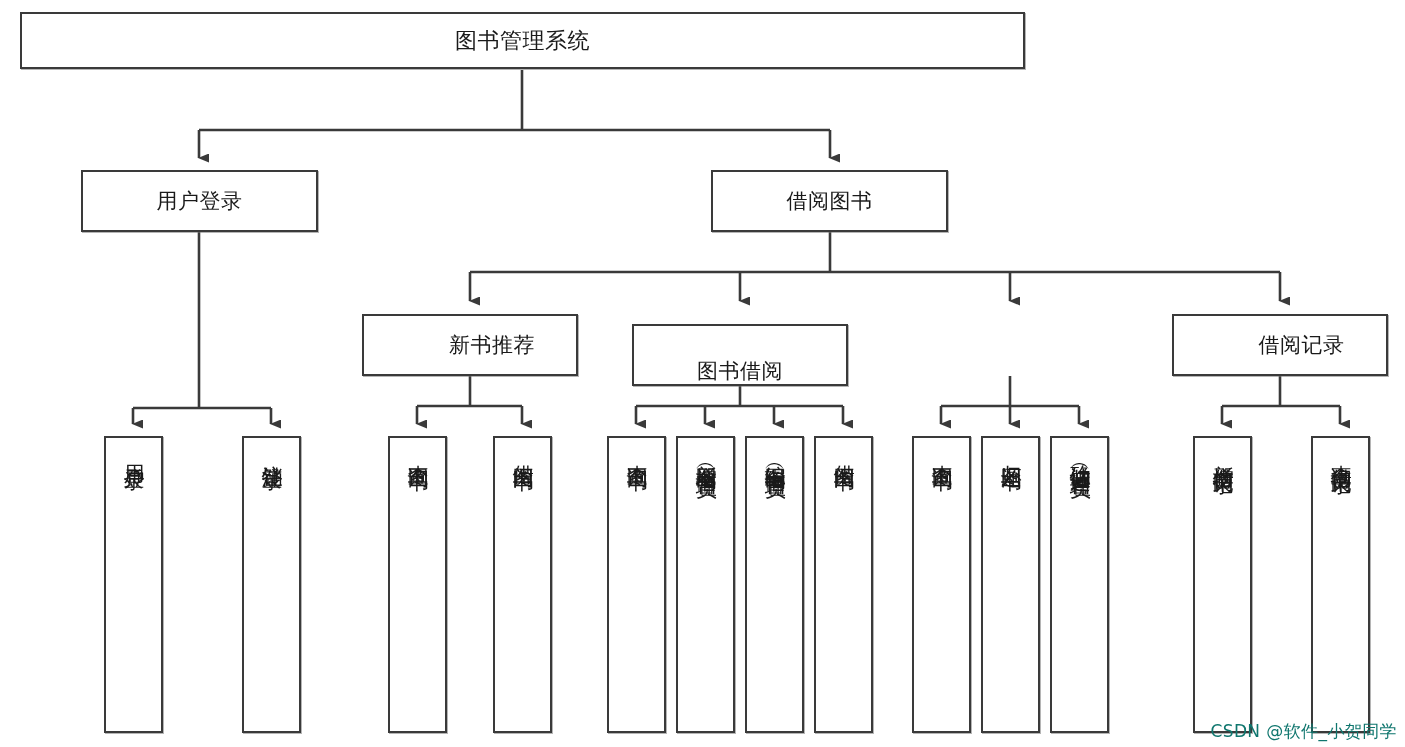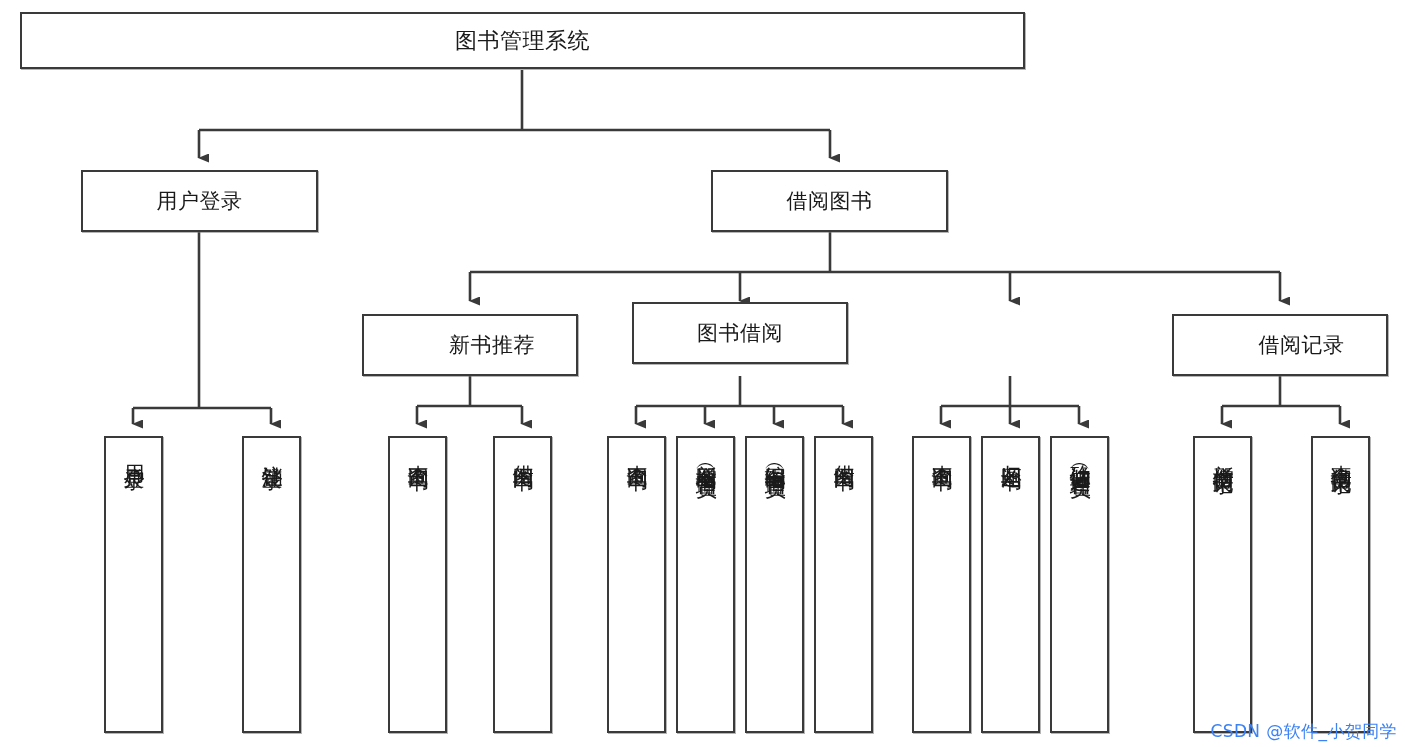--- a/index.html
+++ b/index.html
@@ -57,21 +57,21 @@
     font-size: 21px;
     line-height: 1.12;
     letter-spacing: 2px;
   }
   #root-node .label { font-size: 22px; }
   #watermark {
     position: absolute;
     right: 8px;
     bottom: 4px;
     font-size: 17px;
-    color: #3b82f6;
+    color: #0f766e;
     white-space: nowrap;
     letter-spacing: 0.4px;
   }
 </style>
 </head>
 <body>
 
 <div id="diagram-root">
 
   <svg class="connectors" viewBox="0 0 1405 747" xmlns="http://www.w3.org/2000/svg">
@@ -134,21 +134,21 @@
   <div class="node horizontal" style="left:81px; top:170px; width:237px; height:62px;">
     <span class="label">用户登录</span>
   </div>
   <div class="node horizontal" style="left:711px; top:170px; width:237px; height:62px;">
     <span class="label">借阅图书</span>
   </div>
 
   <div class="node horizontal" style="left:362px; top:314px; width:216px; height:62px;padding-left:44px;">
     <span class="label">新书推荐</span>
   </div>
-  <div class="node horizontal" style="left:632px; top:302px; width:216px; height:62px;">
+  <div class="node horizontal" style="left:632px; top:324px; width:216px; height:62px;align-items:flex-end;">
     <span class="label">图书借阅</span>
   </div>
   <div class="node horizontal" style="left:1172px; top:314px; width:216px; height:62px;padding-left:43px;">
     <span class="label">借阅记录</span>
   </div>
 
   <div class="node vertical" style="left:104px; top:436px; width:59px; height:297px;">
     <span class="label">用户登录</span>
   </div>
   <div class="node vertical" style="left:242px; top:436px; width:59px; height:297px;">

